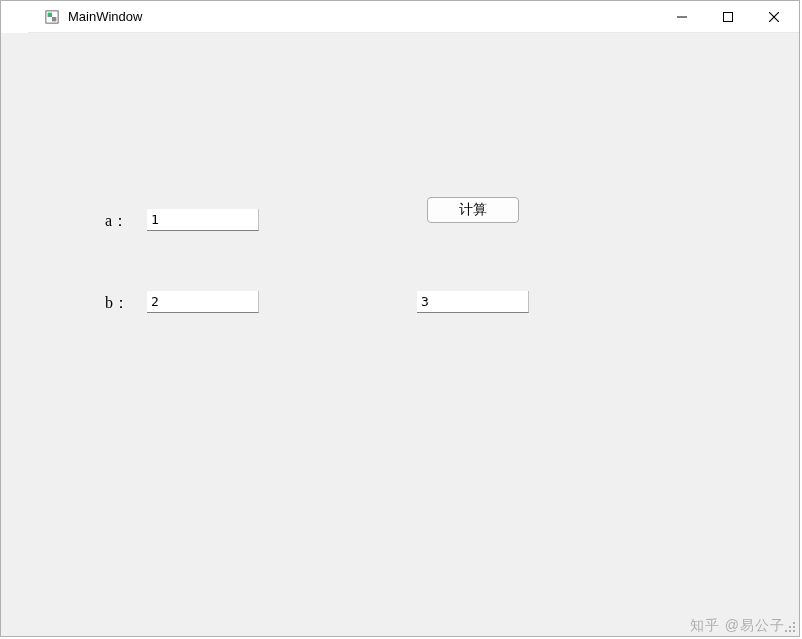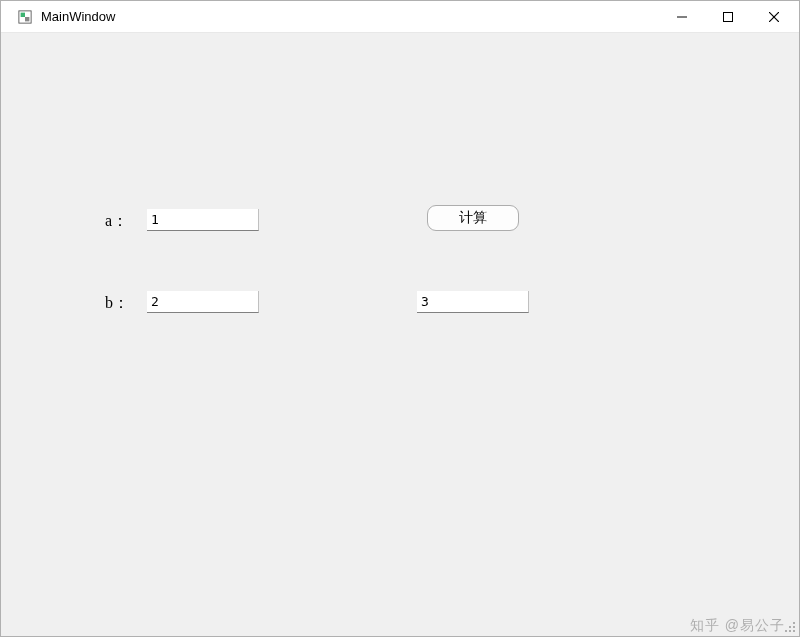--- a/index.html
+++ b/index.html
@@ -22,20 +22,21 @@
       background: #fff;
       position: relative;
     }
     .titlebar {
       height: 32px;
       background: #ffffff;
       display: flex;
       align-items: center;
       padding: 0 2px 0 16px;
       border-bottom: 1px solid #e8e8e8;
+      margin-left: 27px;
     }
     .app-icon {
       width: 16px;
       height: 16px;
       margin-right: 8px;
       display: inline-flex;
       align-items: center;
       justify-content: center;
     }
     .app-icon svg {
@@ -90,28 +91,27 @@
       font-family: SimSun, "宋体", monospace;
       color: #000;
       outline: none;
     }
     .push-button {
       position: absolute;
       width: 92px;
       height: 26px;
       background: #fdfdfd;
       border: 1px solid #adadad;
-      border-radius: 9px;
+      border-radius: 4px;
       font-size: 14px;
       font-family: SimSun, "宋体", serif;
       color: #000;
       cursor: pointer;
       text-align: center;
       line-height: 22px;
-      margin-top: 8px;
     }
     .status-grip {
       position: absolute;
       right: 2px;
       bottom: 2px;
       width: 16px;
       height: 16px;
     }
     .watermark {
       position: absolute;

